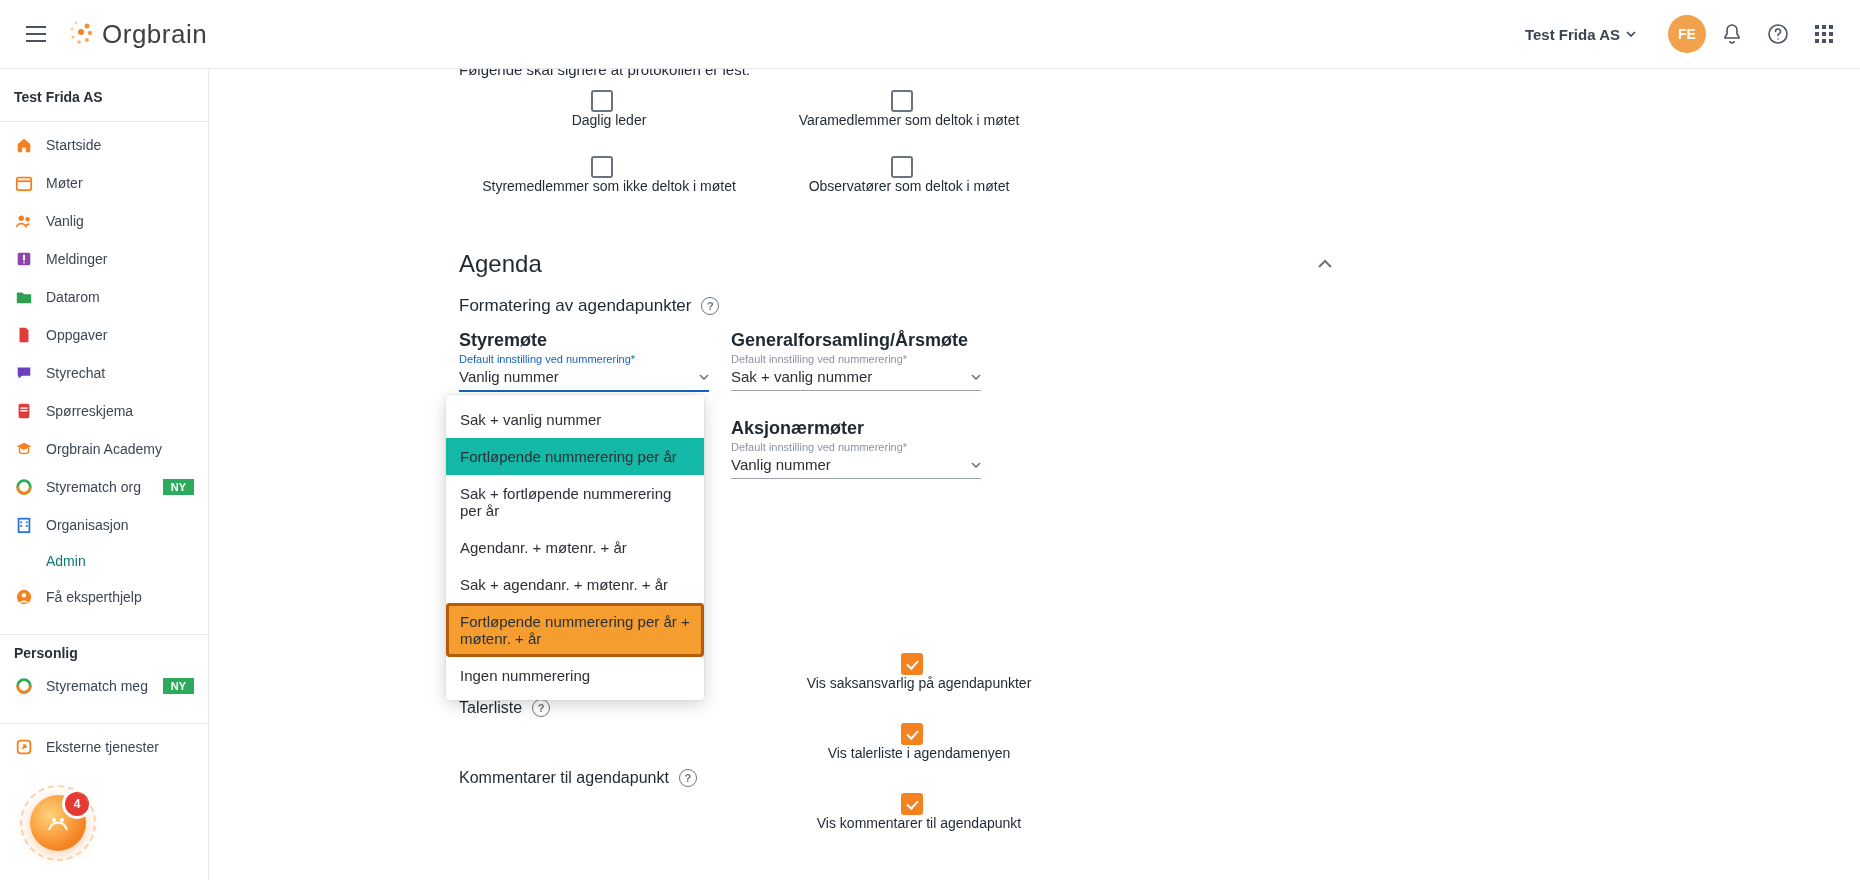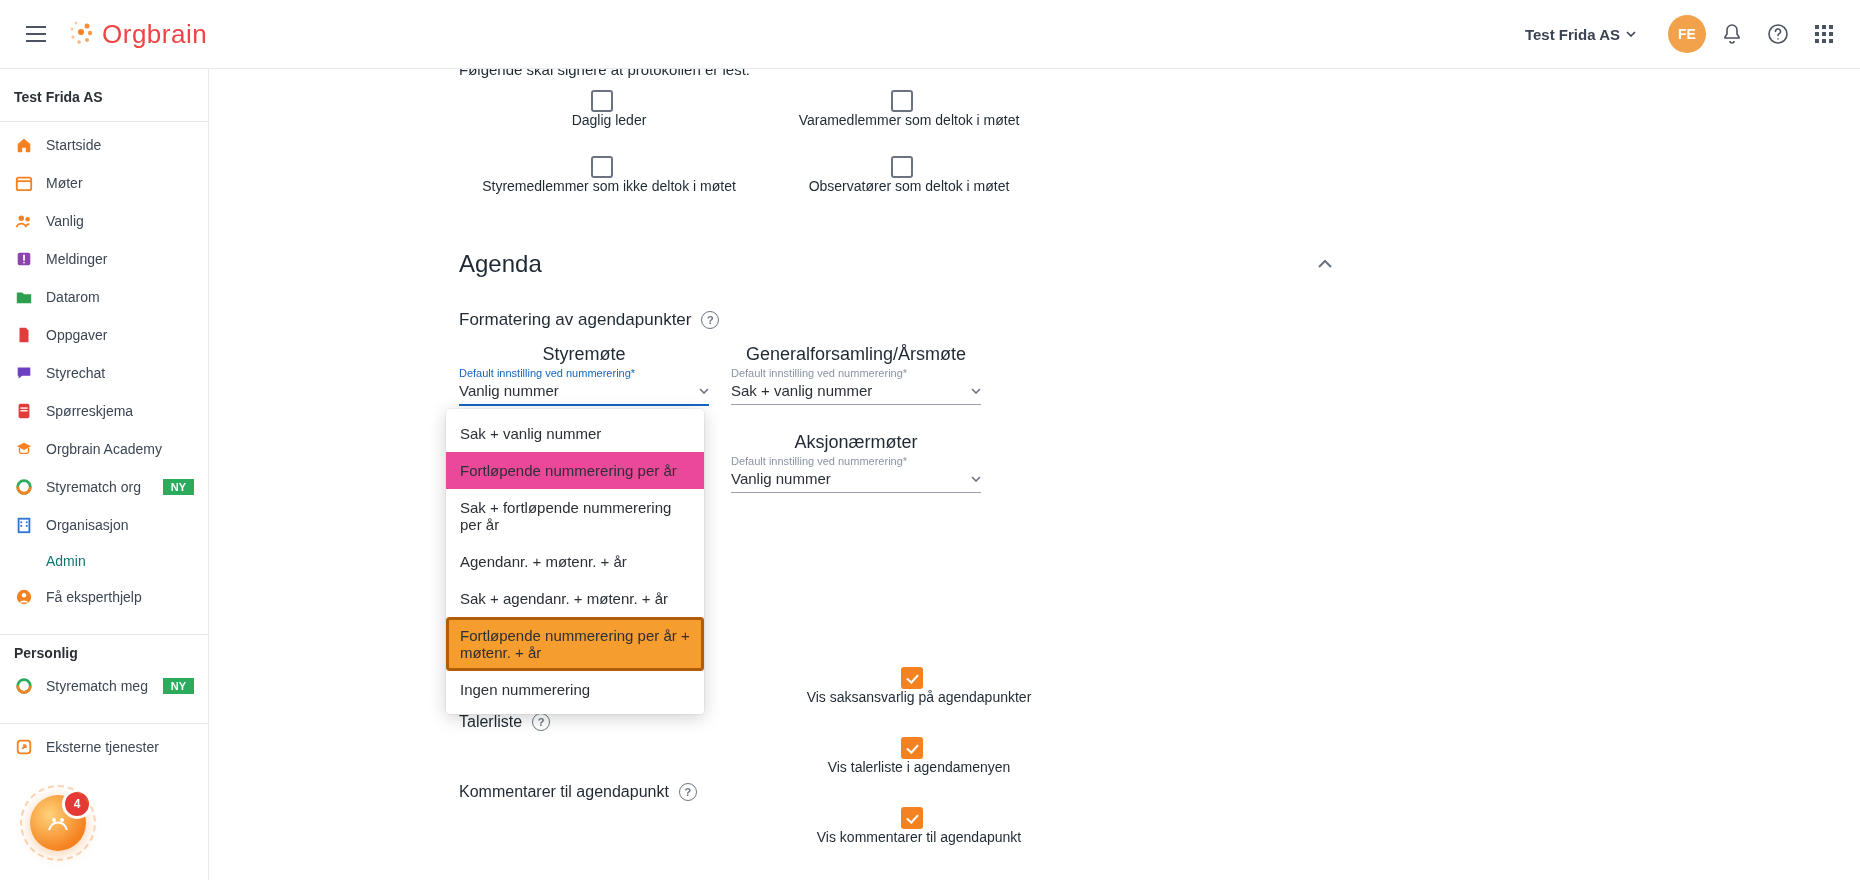--- a/index.html
+++ b/index.html
@@ -49,21 +49,21 @@
     display:flex;align-items:center;
     margin-left:8px;
   }
   .logo-spiral{
     width:34px;height:34px;
     position:relative;
     margin-bottom:4px;
   }
   .logo-text{
     font-size:26px;
-    color:#ef4444;
+    color:#404040;
     letter-spacing:0.5px;
     font-weight:400;
     margin-left:4px;
   }
   .header-spacer{flex:1;}
   .org-switch{
     display:flex;align-items:center;
     font-size:15px;
     color:#3a4351;
     cursor:pointer;
@@ -188,21 +188,21 @@
   .chk.checked::after{
     content:"";
     width:5px;height:9px;border:solid #fff;border-width:0 2px 2px 0;
     transform:rotate(42deg);margin-top:-2px;
   }
   .two-col-wide{
     display:grid;grid-template-columns:250px 250px;
     column-gap:22px;
   }
   .subheading{
-    font-size:18px;font-weight:400;color:#1f2933;margin-bottom:2px;text-align:center;
+    font-size:18px;font-weight:700;color:#1f2933;margin-bottom:2px;
   }
   .field-label{
     font-size:11px;color:var(--text-soft);
   }
   .field-label.focused{color:#1565c0;}
   .select{
     border-bottom:1px solid #9aa1ac;
     padding:3px 0 5px 0;
     display:flex;align-items:center;justify-content:space-between;
     font-size:15px;color:#2b2f36;cursor:pointer;
@@ -216,21 +216,21 @@
     width:258px;
     background:#fff;
     border-radius:4px;
     box-shadow:0 4px 18px rgba(0,0,0,0.18),0 0 0 1px rgba(0,0,0,0.04);
     padding:6px 0;
     z-index:10;
   }
   .dd-item{
     padding:10px 14px;font-size:15px;color:#2b2f36;cursor:pointer;
   }
-  .dd-item.selected{background:#ec4899;}
+  .dd-item.selected{background:#14b8a6;}
   .dd-item.highlighted{
     background:var(--highlight);
     color:#2b2f36;
     outline:3px solid var(--highlight-border);
     outline-offset:-3px;
     border-radius:4px;
   }
   .chevron-up{
     width:28px;height:28px;display:flex;align-items:center;justify-content:center;
     color:#6b7380;cursor:pointer;
@@ -512,21 +512,21 @@
 
         <div class="section-row" style="margin-top:48px">
           <div class="section-title">Agenda</div>
           <div class="chevron-up">
             <svg width="16" height="10" viewBox="0 0 16 10">
                 <path d="M2 8l6-6 6 6" stroke="currentColor" stroke-width="2" fill="none"></path>
               </svg>
           </div>
         </div>
 
-        <div style="display:flex;align-items:center;margin-top:32px">
+        <div style="display:flex;align-items:center;margin-top:18px">
           <span class="subtle-title" style="font-size:17px;font-weight:400">Formatering av agendapunkter</span>
           <span class="help-dot">?</span>
         </div>
 
         <div class="two-col-wide" style="margin-top:14px">
 
           <div>
             <div class="subheading">Styremøte</div>
             <div class="field-label focused">Default innstilling ved nummerering*</div>
             <div class="select focused">

